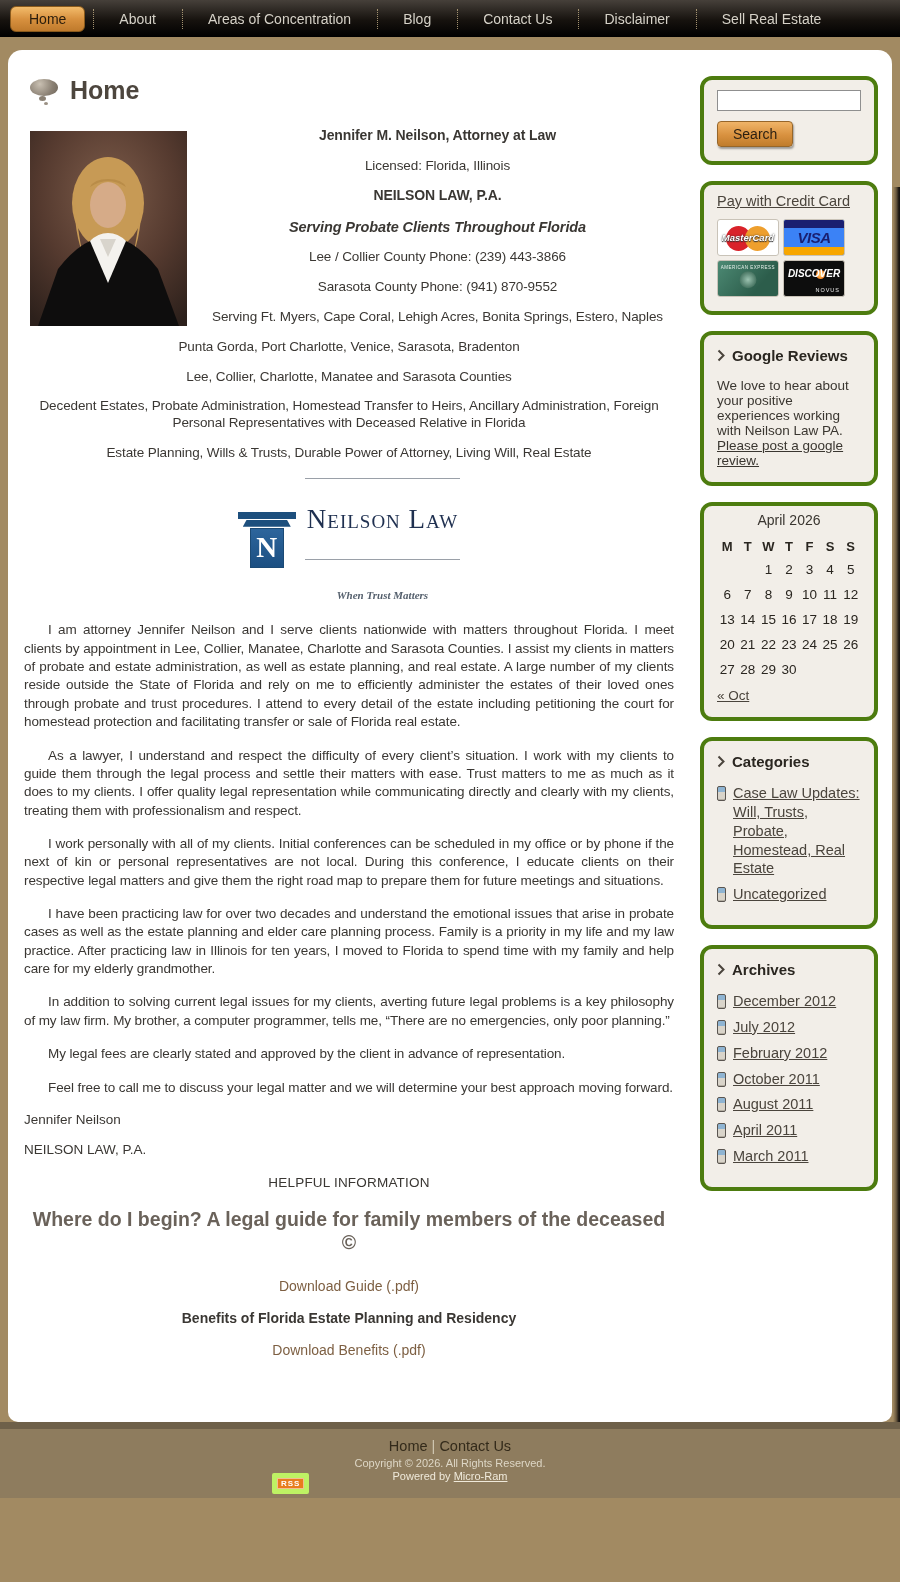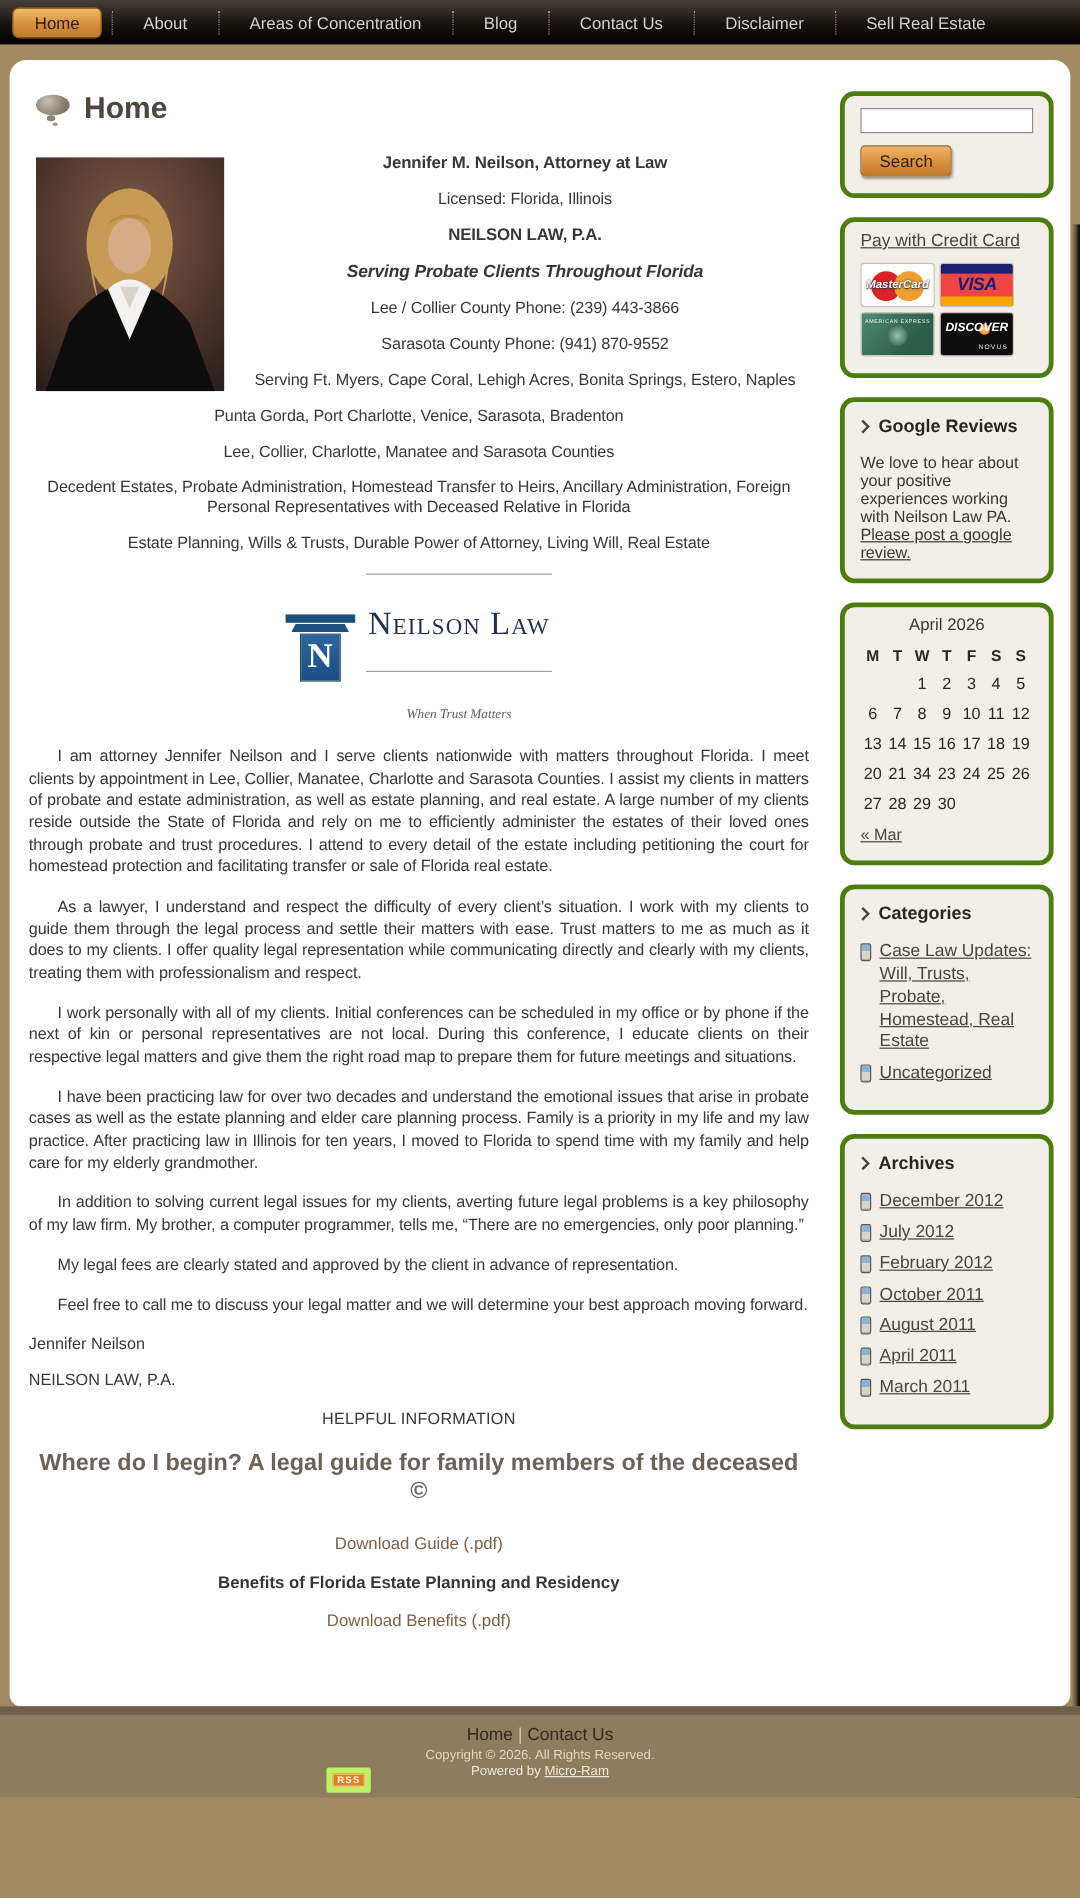--- a/index.html
+++ b/index.html
@@ -66,21 +66,21 @@
   .logo .cap1 { width:58px; height:7px; background:#1d4f7d; }
   .logo .cap2 { width:48px; height:7px; background:#1d4f7d; clip-path:polygon(8% 0,92% 0,100% 100%,0 100%); margin-top:1px; }
   .logo .shaft { width:34px; height:40px; margin-top:1px; border:1px solid #1b4a75;
     background:linear-gradient(#2d659c,#1b4f82); color:#fff; font-family:"Liberation Serif",serif;
     font-size:29px; font-weight:bold; display:flex; align-items:center; justify-content:center; }
   .logo .wordmark { display:flex; flex-direction:column;gap:26px; }
   .logo .rule { border-top:1px solid #9aa0a8; }
   .logo .name { font-family:"Liberation Serif",serif; font-variant:small-caps; font-size:27px;
     color:#1f3050; letter-spacing:1px; line-height:1.05; padding:0 2px; }
   .logo .motto { font-family:"Liberation Serif",serif; font-style:italic; font-size:11px;
-    color:#56616e; margin-top:3px; text-align:center; }
+    color:#56616e; margin-top:3px; text-align:center;font-weight:bold; }
 
   
   .para { text-align:justify; text-indent:24px; font-size:13.5px; line-height:1.36;
     margin-bottom:15px; letter-spacing:-.1px; }
   .sig { font-size:13.5px; margin-bottom:15px; }
   .helpful { text-align:center; font-size:13.5px; margin:18px 0; letter-spacing:.2px; }
   .guide-h { text-align:center; font-size:19.5px; font-weight:bold; color:#6a625a; margin:14px 0 24px; }
   .dl { display:block; text-align:center; font-size:14px; color:#7d5f42; text-decoration:none; margin:16px 0; }
   .benefits-h { text-align:center; font-size:14px; font-weight:bold; margin:16px 0; }
 
@@ -100,21 +100,21 @@
   .pay-link { color:#4a443c; font-size:14.5px; display:inline-block; margin:2px 0 10px; }
   .cards { display:grid; grid-template-columns:62px 62px; gap:4px; }
   .card { width:62px; height:37px; border-radius:3px; position:relative; overflow:hidden;
     border:1px solid #c9c3b8; }
   .card.mc { background:#fff; }
   .card.mc .c1 { position:absolute; left:8px; top:6px; width:25px; height:25px; border-radius:50%; background:#d9222a; }
   .card.mc .c2 { position:absolute; right:8px; top:6px; width:25px; height:25px; border-radius:50%; background:#ee9f2d; }
   .card.mc .t { position:absolute; inset:0; display:flex; align-items:center; justify-content:center;
     font-style:italic; font-weight:bold; font-size:9.5px; color:#fff;
     text-shadow:0 0 2px #333,0 1px 1px #333; }
-  .card.visa { background:#ef4444; display:flex; align-items:center; justify-content:center; }
+  .card.visa { background:#3b82f6; display:flex; align-items:center; justify-content:center; }
   .card.visa::before { content:""; position:absolute; top:0; left:0; right:0; height:8px; background:#1a1f71; }
   .card.visa::after { content:""; position:absolute; bottom:0; left:0; right:0; height:8px; background:#f7a600; }
   .card.visa .t { font-style:italic; font-weight:bold; font-size:15px; color:#1a1f71; letter-spacing:-.5px; }
   .card.amex { background:linear-gradient(130deg,#4d8a74,#2c5d4b 70%); }
   .card.amex .t { position:absolute; top:4px; width:100%; text-align:center; font-size:4.5px;
     color:#e9f2ec; letter-spacing:.5px; }
   .card.amex .oval { position:absolute; left:50%; top:50%; transform:translate(-50%,-46%);
     width:17px; height:17px; border-radius:50%; background:radial-gradient(#9cc3b1, #406e5b 75%); }
   .card.disc { background:#0d0d0d; }
   .card.disc .t { position:absolute; top:7px; width:100%; text-align:center; font-style:italic;
@@ -322,38 +322,38 @@
                 <td>14</td>
                 <td>15</td>
                 <td>16</td>
                 <td>17</td>
                 <td>18</td>
                 <td>19</td>
           </tr>
           <tr>
             <td>20</td>
                 <td>21</td>
-                <td>34</td>
+                <td>22</td>
                 <td>23</td>
                 <td>24</td>
                 <td>25</td>
                 <td>26</td>
           </tr>
           <tr>
             <td>27</td>
                 <td>28</td>
                 <td>29</td>
                 <td>30</td>
                 <td></td>
                 <td></td>
                 <td></td>
           </tr>
         </tbody>
           </table>
-        <a href="#" class="cal-prev">« Mar</a>
+        <a href="#" class="cal-prev">« Oct</a>
       </div>
 
       <div class="box">
         <div class="head">
           <svg class="chev" width="8" height="13" viewBox="0 0 8 13">
               <path d="M1.5 1.5l5 5-5 5" stroke="#4a443c" stroke-width="2" fill="none"></path>
             </svg>
           <span>Categories</span>
         </div>
         <ul class="slist">

